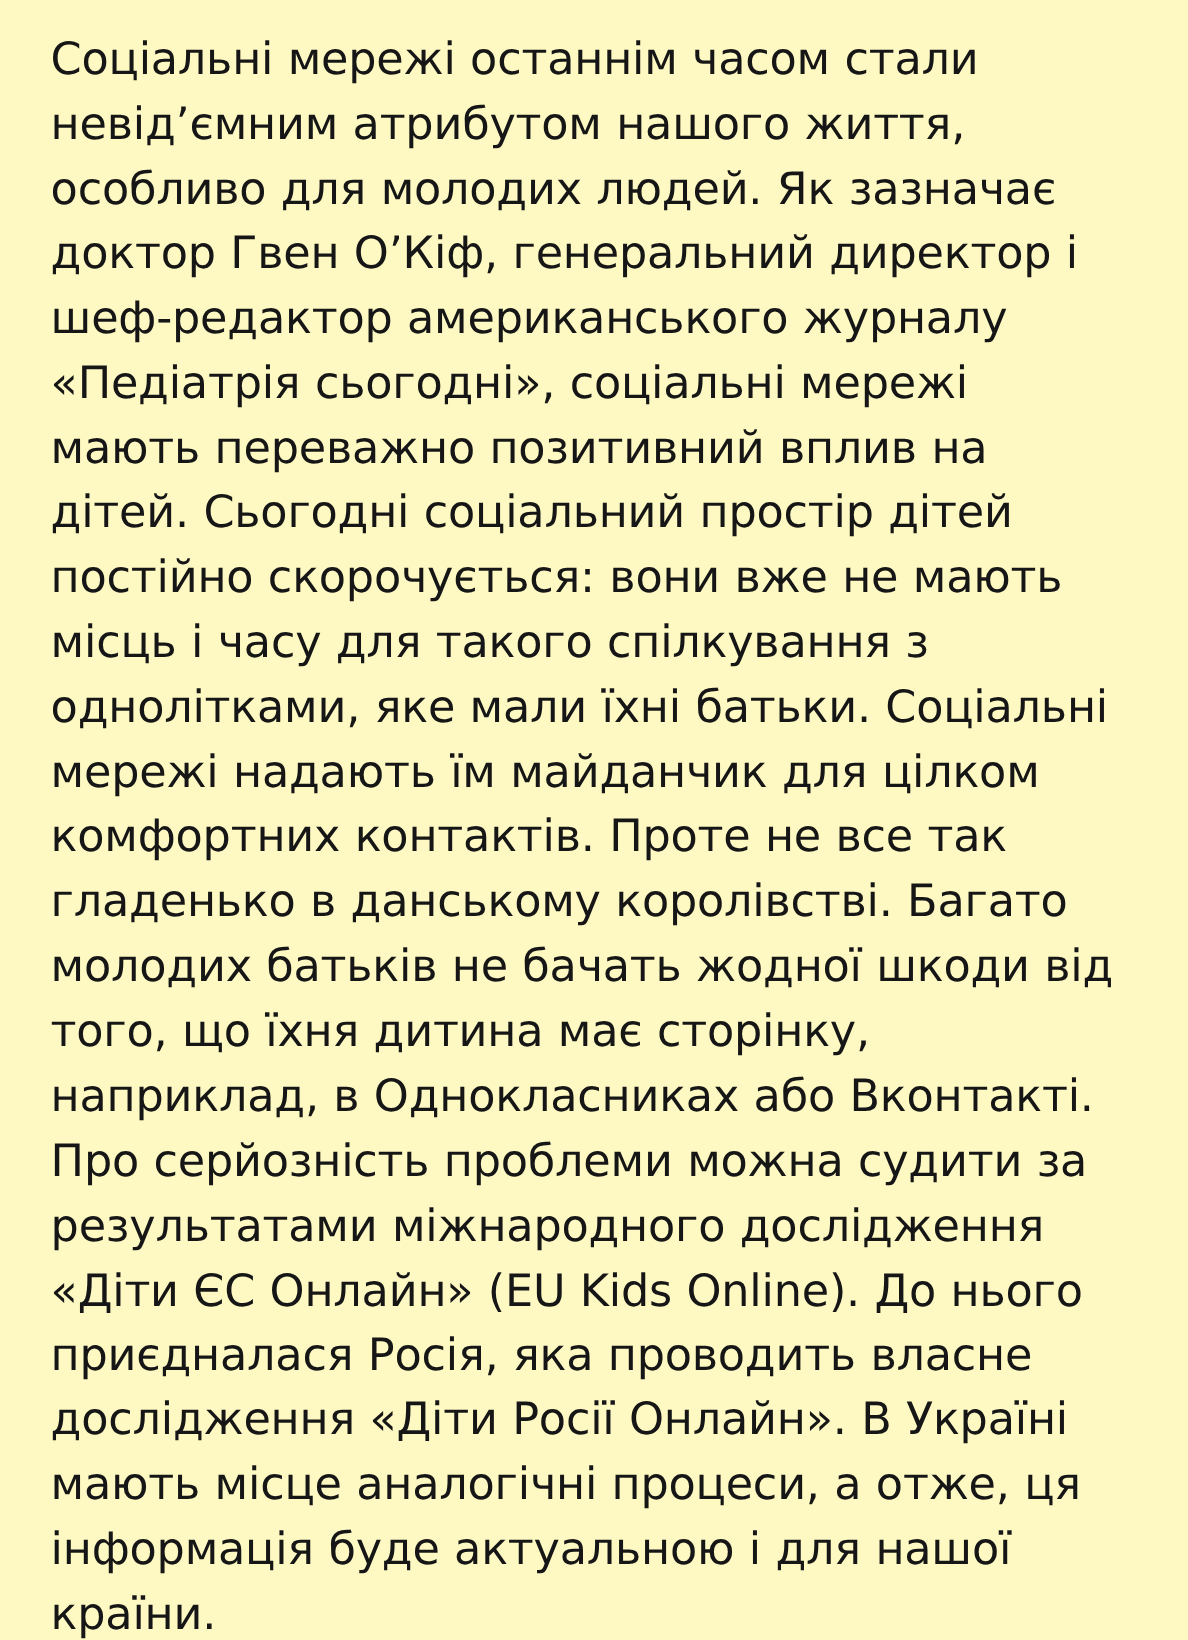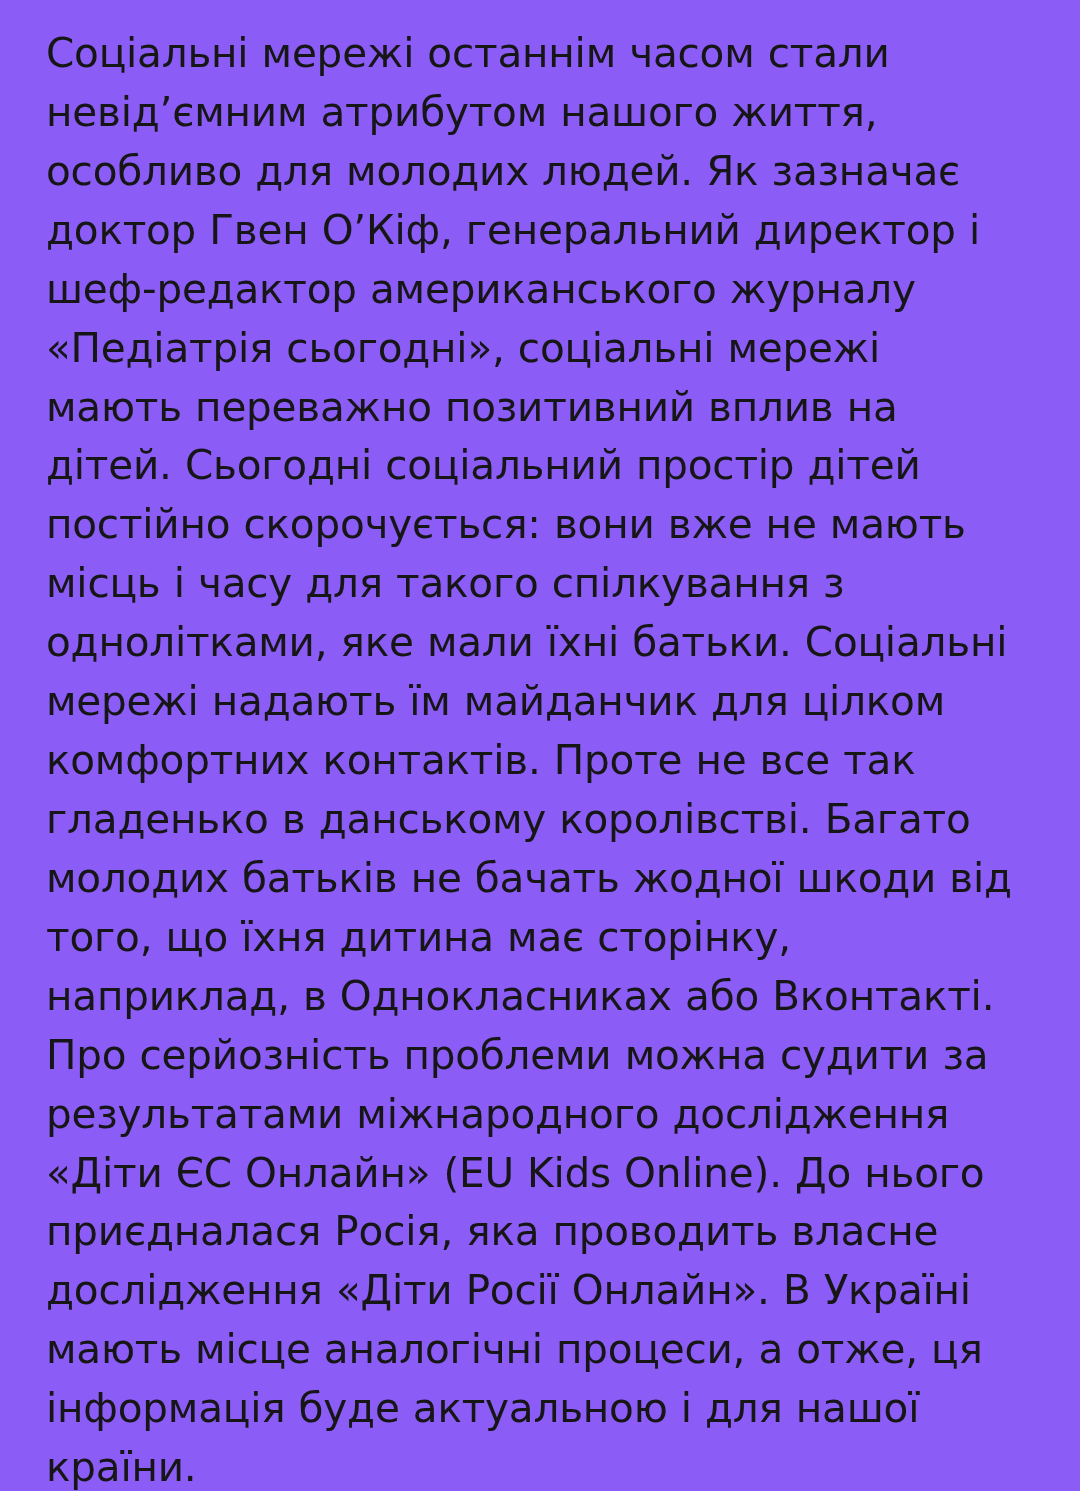--- a/index.html
+++ b/index.html
@@ -12,21 +12,21 @@
     height: 1491px;
     font-family: "DejaVu Sans", sans-serif;
     color: #1a1a1a;
     overflow: hidden;
   }
   .page {
     box-sizing: border-box;
     width: 1080px;
     height: 1491px;
     padding: 24px 52px 0 46px;
-    background: #8b5cf6;
+    background: #fef9c3;
   }
   .article-body {
     font-size: 40.5px;
     line-height: 1.455;
     letter-spacing: -0.2px;
     font-weight: 400;
     color: #161616;
     text-align: left;
     word-spacing: 0.5px;
   }

